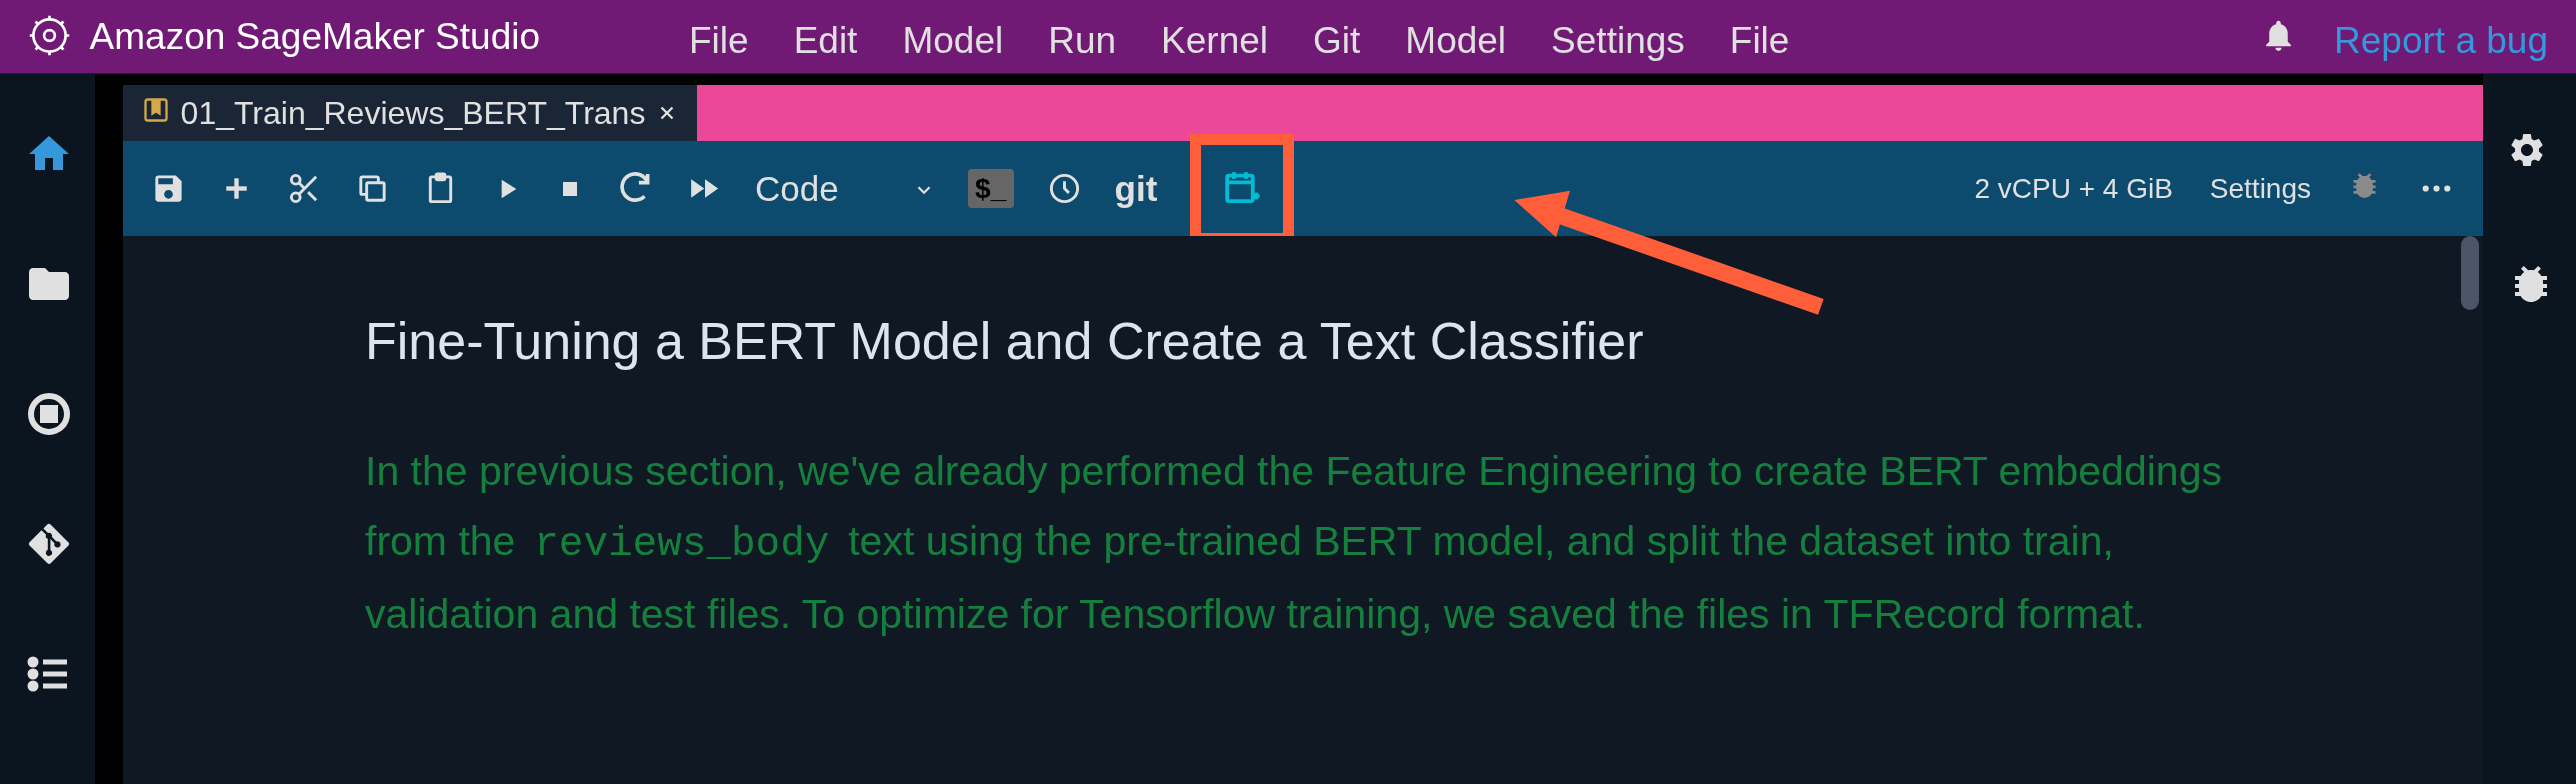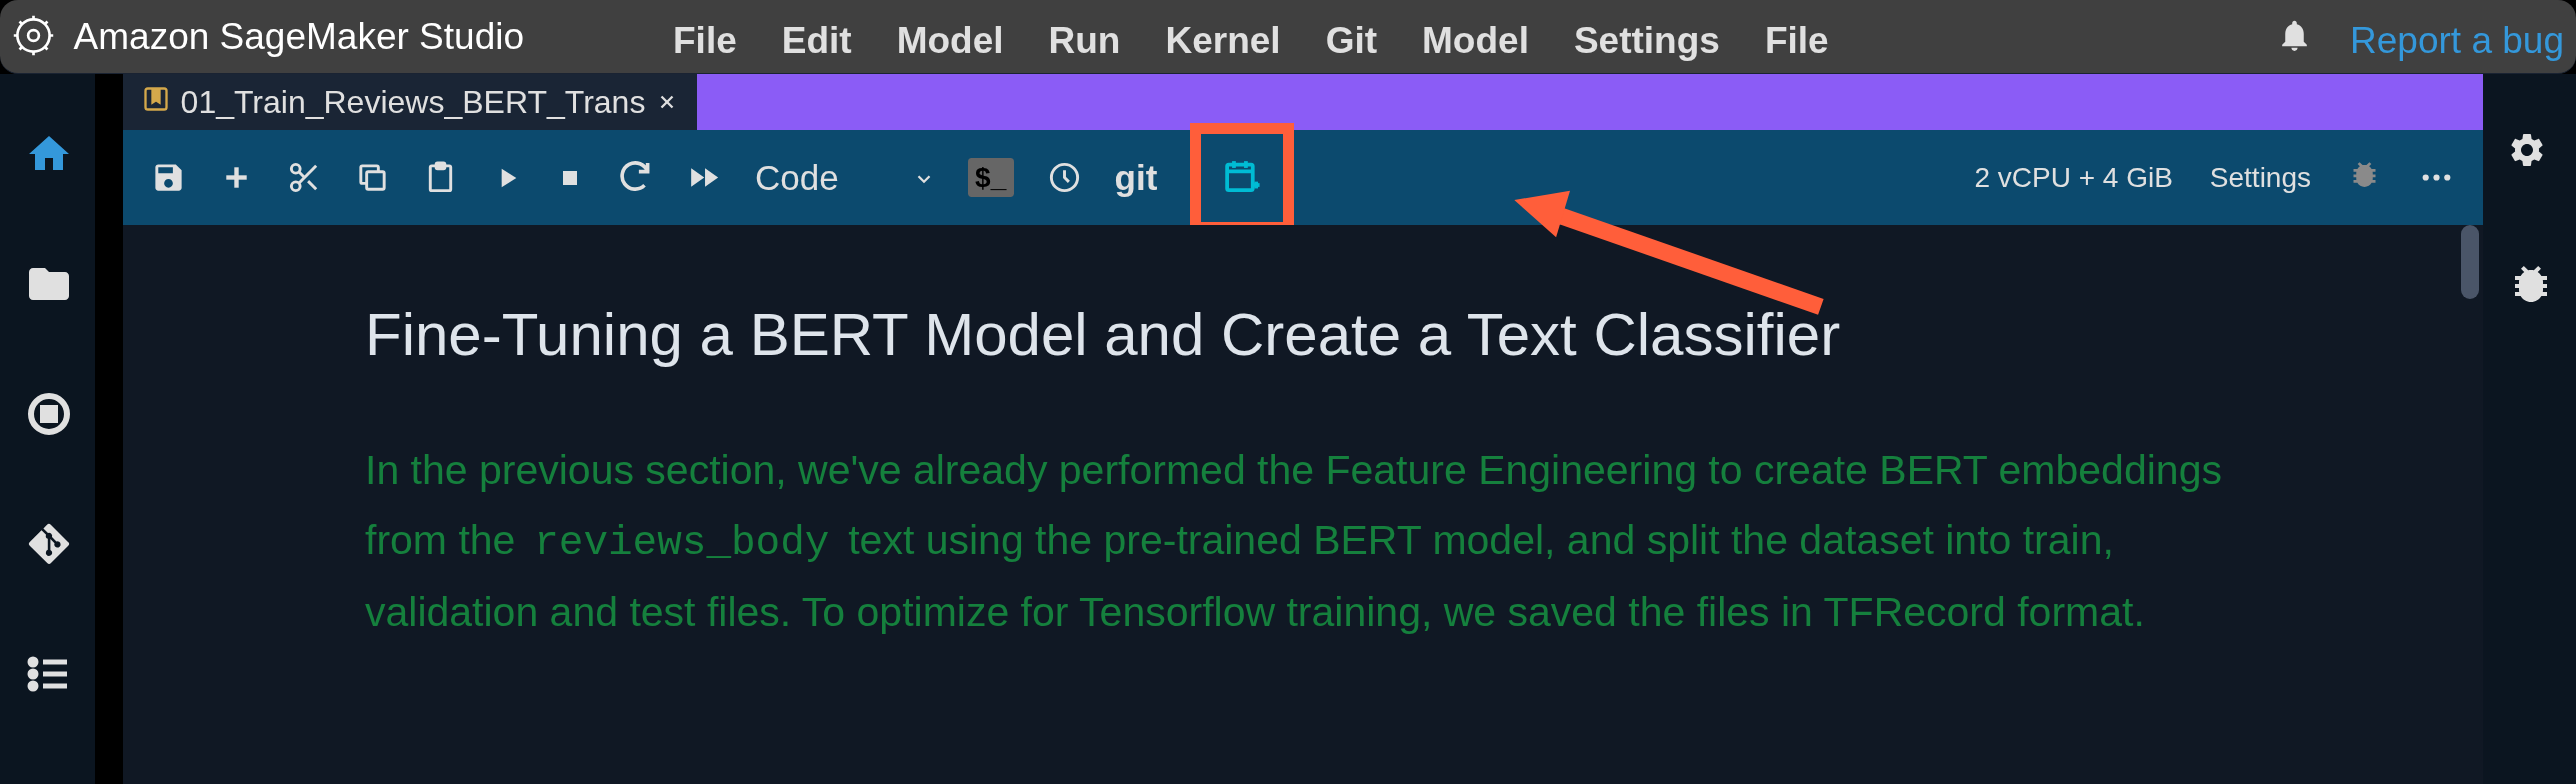--- a/index.html
+++ b/index.html
@@ -12,24 +12,23 @@
       background: #000000;
       color: #e0e0e0;
       width: 2576px;
       height: 784px;
       overflow: hidden;
     }
     .top-menu-bar {
       height: 74px;
       display: flex;
       align-items: center;
-      background: #404040;
-      padding: 0 12px;
+      background: #701a75;
+      padding: 0 28px;
       border-bottom: 0.9px solid #1a2332;
-      border-radius: 18px;
     }
     .app-title-section {
       display: flex;
       align-items: center;
       gap: 18.6px;
       margin-right: 149px;
     }
     .sagemaker-logo {
       width: 43px;
       height: 43px;
@@ -40,21 +39,21 @@
       font-weight: 400;
     }
     .menu-items {
       display: flex;
       gap: 45px;
       align-items: center;
     }
     .menu-item {
       color: #e0e0e0;
       font-size: 37px;
-      font-weight: 700;
+      font-weight: 400;
       cursor: pointer;
       margin-top: 8px;
     }
     .top-right-section {
       margin-left: auto;
       display: flex;
       align-items: center;
       gap: 37px;
     }
     .bell-icon {
@@ -90,22 +89,23 @@
     }
     .center-area {
       flex: 1;
       display: flex;
       flex-direction: column;
       background: #000000;
     }
     .tab-bar {
       height: 56px;
       display: flex;
-      background: #8b5cf6;
+      background: #ec4899;
       margin-left: 28px;
+      margin-top: 11px;
     }
     .tab {
       display: flex;
       align-items: center;
       background: #1a2535;
       padding: 0 18.6px;
       gap: 11px;
       cursor: pointer;
       height: 56px;
     }
@@ -194,21 +194,21 @@
       background: #101824;
       margin-left: 28px;
       padding: 74px 223px 0 242px;
       overflow-y: auto;
       position: relative;
     }
     .content-inner {
       max-width: 2175px;
     }
     .notebook-heading {
-      font-size: 60px;
+      font-size: 52px;
       font-weight: 400;
       color: #dee4eb;
       line-height: 1.2;
       margin-bottom: 65px;
     }
     .notebook-paragraph {
       font-size: 41px;
       color: #15803d;
       line-height: 1.7;
     }

